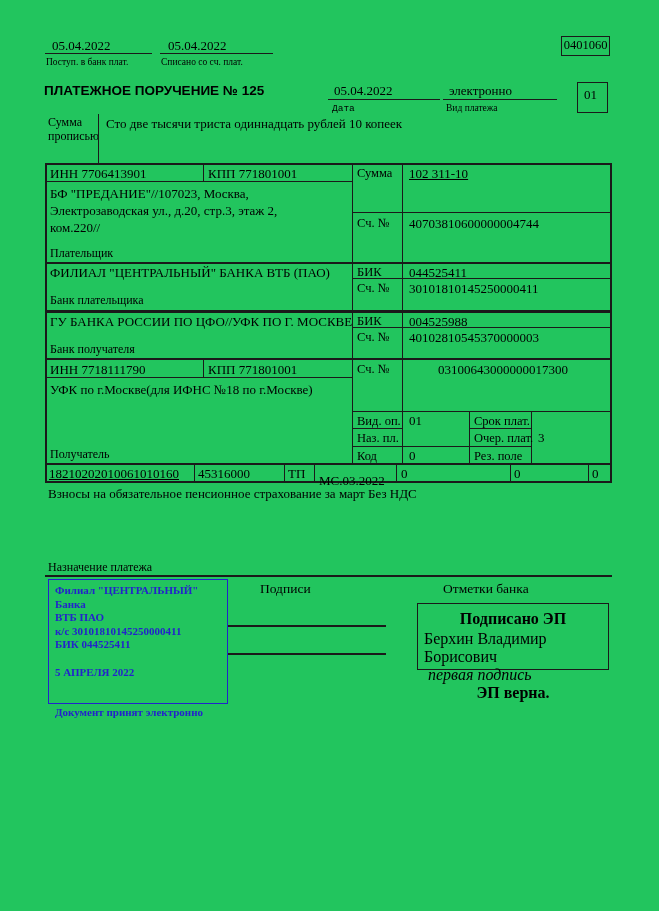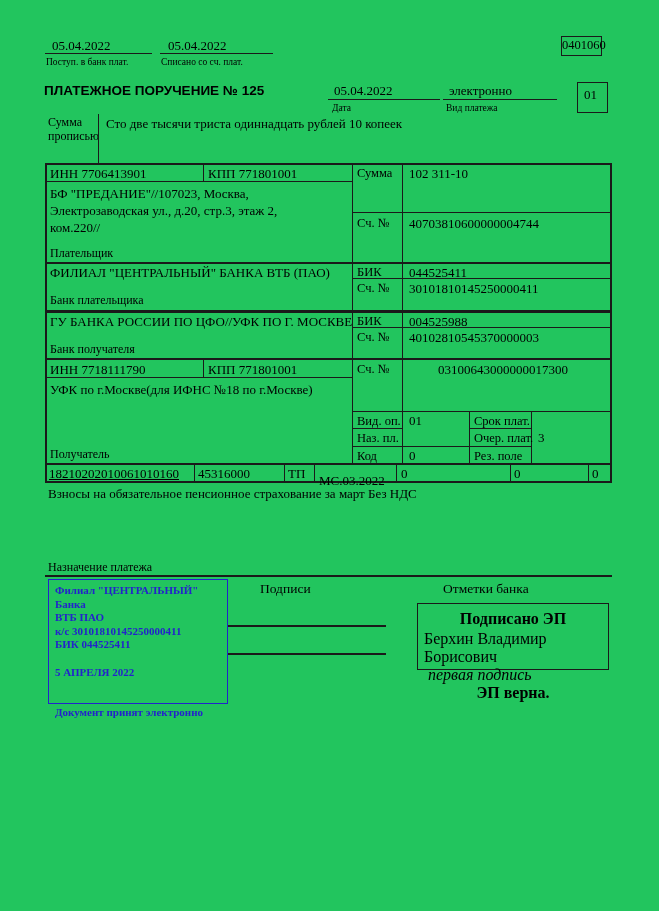--- a/index.html
+++ b/index.html
@@ -27,27 +27,27 @@
 <div class="page">
 
   <div class="t" style="left:52px;top:38px;">05.04.2022</div>
   <div class="hl" style="left:45px;top:53px;width:107px;"></div>
   <div class="t small" style="left:46px;top:57px;">Поступ. в банк плат.</div>
 
   <div class="t" style="left:168px;top:38px;">05.04.2022</div>
   <div class="hl" style="left:160px;top:53px;width:113px;"></div>
   <div class="t small" style="left:161px;top:57px;">Списано со сч. плат.</div>
 
-  <div class="box" style="left:561px;top:36px;width:41px;height:20px;text-align:center;font-size:12.5px;line-height:17px;">0401060</div>
+  <div class="box" style="left:561px;top:36px;width:49px;height:20px;text-align:center;font-size:12.5px;line-height:17px;">0401060</div>
 
   <div class="title" style="left:44px;top:83px;">ПЛАТЕЖНОЕ ПОРУЧЕНИЕ № 125</div>
 
   <div class="t" style="left:334px;top:83px;">05.04.2022</div>
   <div class="hl" style="left:328px;top:99px;width:112px;"></div>
-  <div class="t small" style="left:332px;top:103px;">Дата</div>
+  <div class="t small" style="left:332px;top:103px;font-family:Liberation Mono, monospace;">Дата</div>
 
   <div class="t" style="left:449px;top:83px;">электронно</div>
   <div class="hl" style="left:443px;top:99px;width:114px;"></div>
   <div class="t small" style="left:446px;top:103px;">Вид платежа</div>
 
   <div class="box" style="left:577px;top:82px;width:31px;height:31px;font-size:13px;padding:4px 0 0 6px;">01</div>
 
   <div class="t lbl" style="left:48px;top:115px;">Сумма</div>
   <div class="t lbl" style="left:48px;top:129px;">прописью</div>
   <div class="vl" style="left:98px;top:114px;height:49px;"></div>
@@ -82,21 +82,21 @@
   <div class="vl" style="left:314px;top:463px;height:19px;"></div>
   <div class="vl" style="left:396px;top:463px;height:19px;"></div>
   <div class="vl" style="left:510px;top:463px;height:19px;"></div>
   <div class="vl" style="left:588px;top:463px;height:19px;"></div>
 
   <div class="t" style="left:50px;top:166px;">ИНН 7706413901</div>
   <div class="t" style="left:208px;top:166px;">КПП 771801001</div>
   <div class="t wrap" style="left:50px;top:185px;width:258px;line-height:17px;">БФ "ПРЕДАНИЕ"//107023, Москва, Электрозаводская ул., д.20, стр.3, этаж 2, ком.220//</div>
   <div class="t lbl" style="left:50px;top:246px;">Плательщик</div>
   <div class="t cell-lbl" style="left:357px;top:166px;">Сумма</div>
-  <div class="t" style="left:409px;top:166px;">102 311-10</div>
+  <div class="t" style="left:409px;top:166px;text-decoration:underline;">102 311-10</div>
   <div class="t cell-lbl" style="left:357px;top:216px;">Сч. №</div>
   <div class="t" style="left:409px;top:216px;">40703810600000004744</div>
 
   <div class="t" style="left:50px;top:265px;">ФИЛИАЛ "ЦЕНТРАЛЬНЫЙ" БАНКА ВТБ (ПАО)</div>
   <div class="t lbl" style="left:50px;top:293px;">Банк плательщика</div>
   <div class="t cell-lbl" style="left:357px;top:265px;">БИК</div>
   <div class="t" style="left:409px;top:265px;">044525411</div>
   <div class="t cell-lbl" style="left:357px;top:281px;">Сч. №</div>
   <div class="t" style="left:409px;top:281px;">30101810145250000411</div>
 

